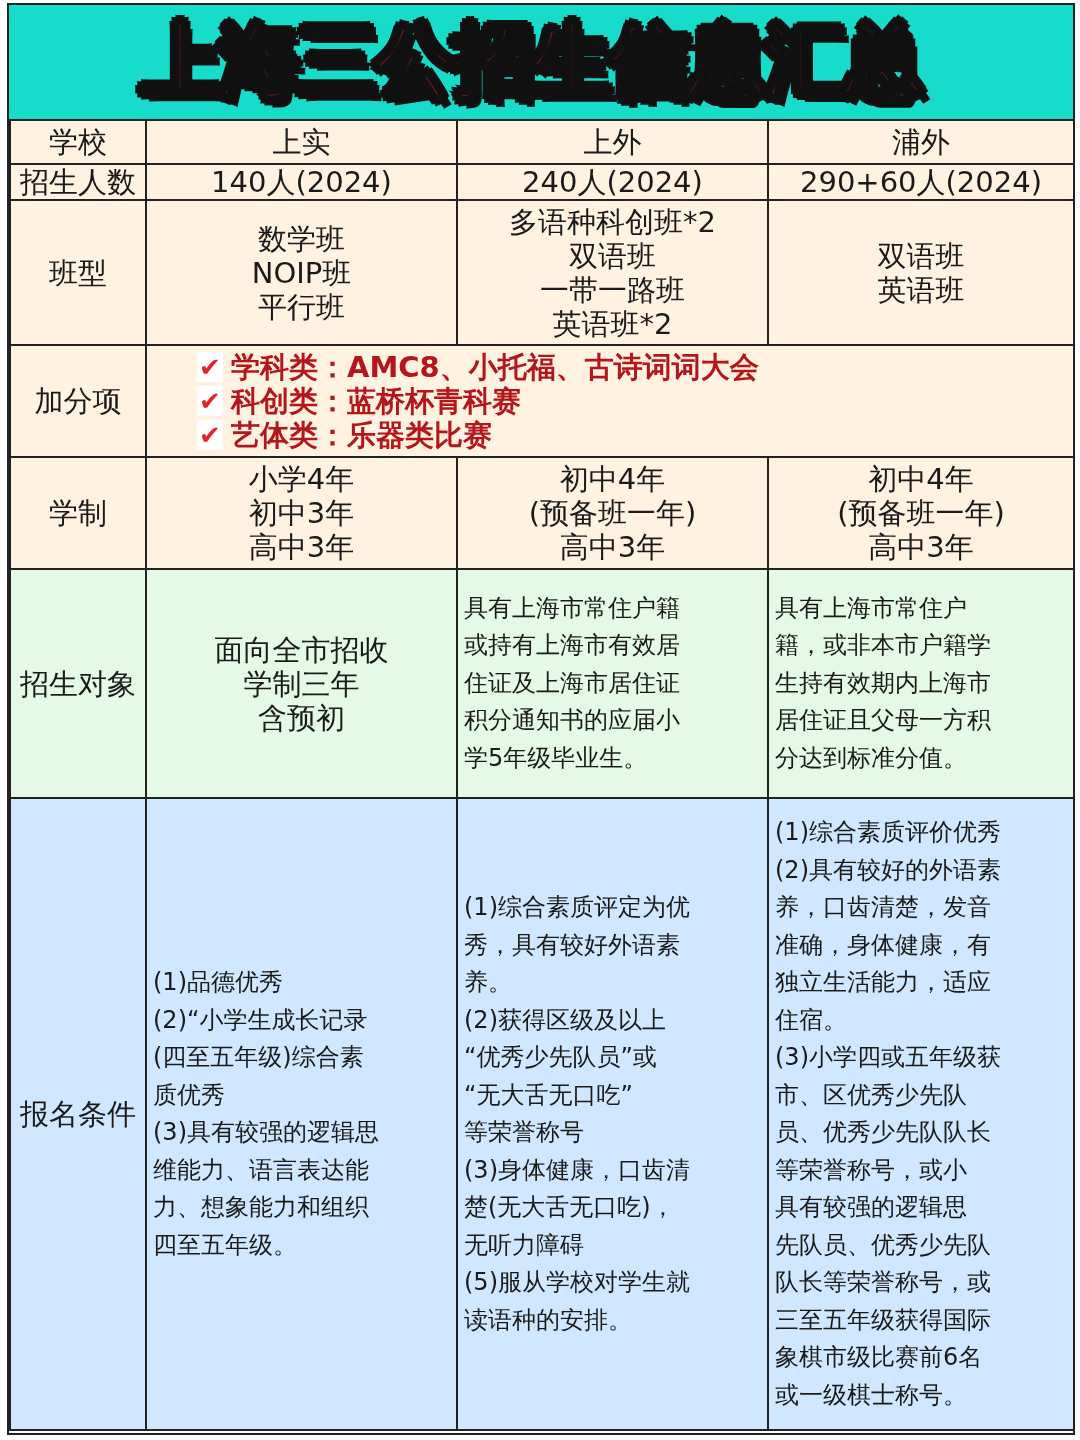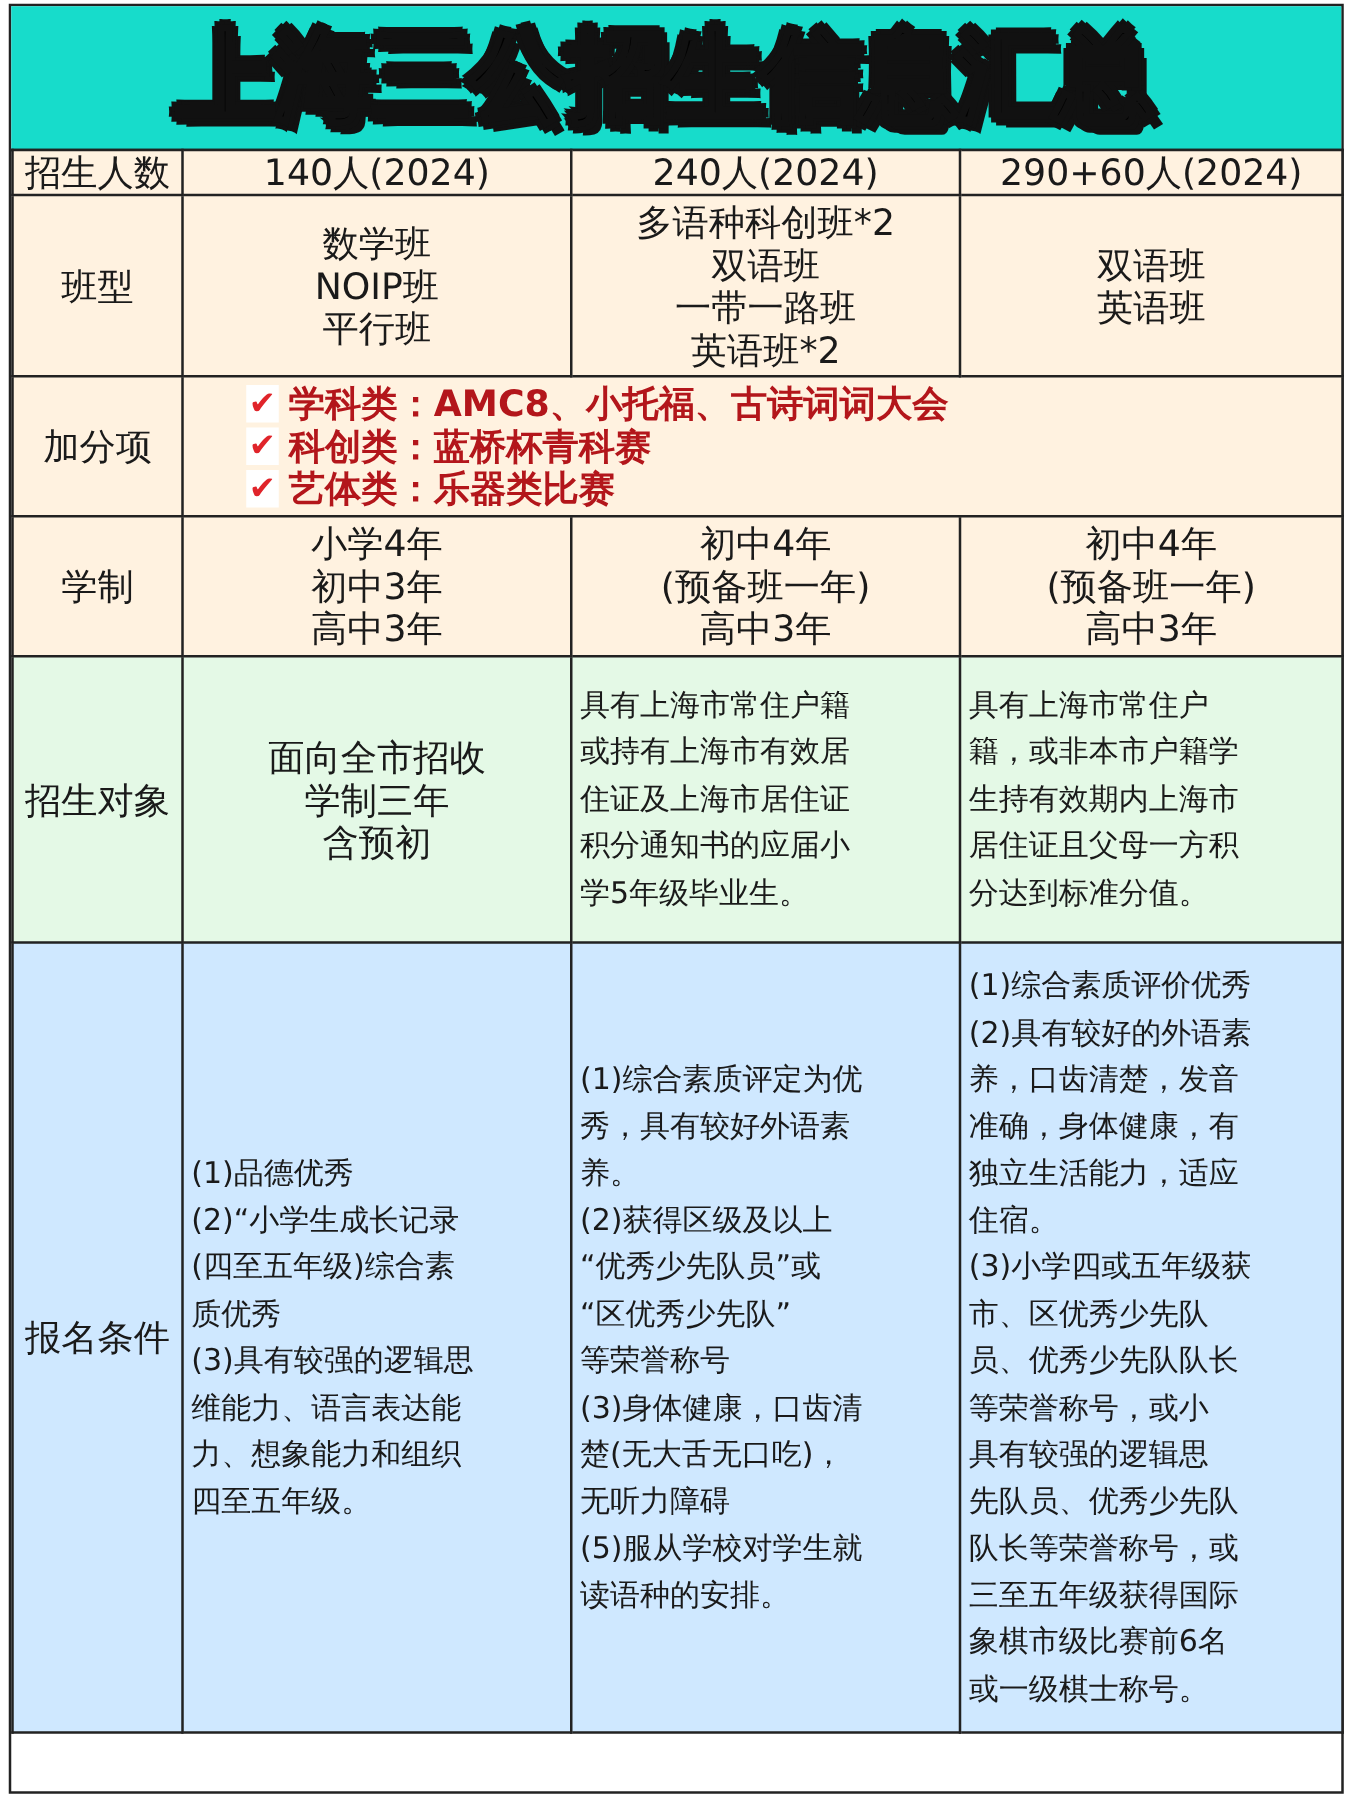--- a/index.html
+++ b/index.html
@@ -20,21 +20,21 @@
     background: #17dccb;
     border-bottom: 2px solid #222;
     box-sizing: border-box;
     display: flex; align-items: center; justify-content: center;
   }
   .title-text {
     font-family: "DejaVu Sans", sans-serif;
     font-weight: bold;
     font-size: 80px;
     letter-spacing: -2px;
-    color: #000000;
+    color: #7f1d1d;
     -webkit-text-stroke: 3px #111;
     text-shadow:
       4px 4px 0 #111, -4px 4px 0 #111, 4px -4px 0 #111, -4px -4px 0 #111,
       6px 0 0 #111, -6px 0 0 #111, 0 6px 0 #111, 0 -6px 0 #111,
       8px 8px 0 #111;
     margin-left: -20px;
   }
   table {
     position: absolute; left: 0; top: 114px;
     width: 1064px;
@@ -92,20 +92,26 @@
 
   <table>
     <colgroup>
       <col style="width:136px">
       <col style="width:311px">
       <col style="width:311px">
       <col style="width:306px">
     </colgroup>
 
     <tbody>
+        <tr class="cream" style="height:44px">
+      <td class="label">学校</td>
+      <td>上实</td>
+      <td>上外</td>
+      <td>浦外</td>
+    </tr>
 
     <tr class="cream" style="height:32px">
       <td class="label">招生人数</td>
       <td>140人(2024)</td>
       <td>240人(2024)</td>
       <td>290+60人(2024)</td>
     </tr>
 
     <tr class="cream" style="height:145px">
       <td class="label">班型</td>
@@ -197,21 +203,21 @@
         <span>维能力、语言表达能</span>
         <span>力、想象能力和组织</span>
         <span>四至五年级。</span>
       </td>
       <td class="para">
         <span>(1)综合素质评定为优</span>
         <span>秀，具有较好外语素</span>
         <span>养。</span>
         <span>(2)获得区级及以上</span>
         <span>“优秀少先队员”或</span>
-        <span>“区优秀少先队”</span>
+        <span>“无大舌无口吃”</span>
         <span>等荣誉称号</span>
         <span>(3)身体健康，口齿清</span>
         <span>楚(无大舌无口吃)，</span>
         <span>无听力障碍</span>
         <span>(5)服从学校对学生就</span>
         <span>读语种的安排。</span>
       </td>
       <td class="para">
         <span>(1)综合素质评价优秀</span>
         <span>(2)具有较好的外语素</span>

